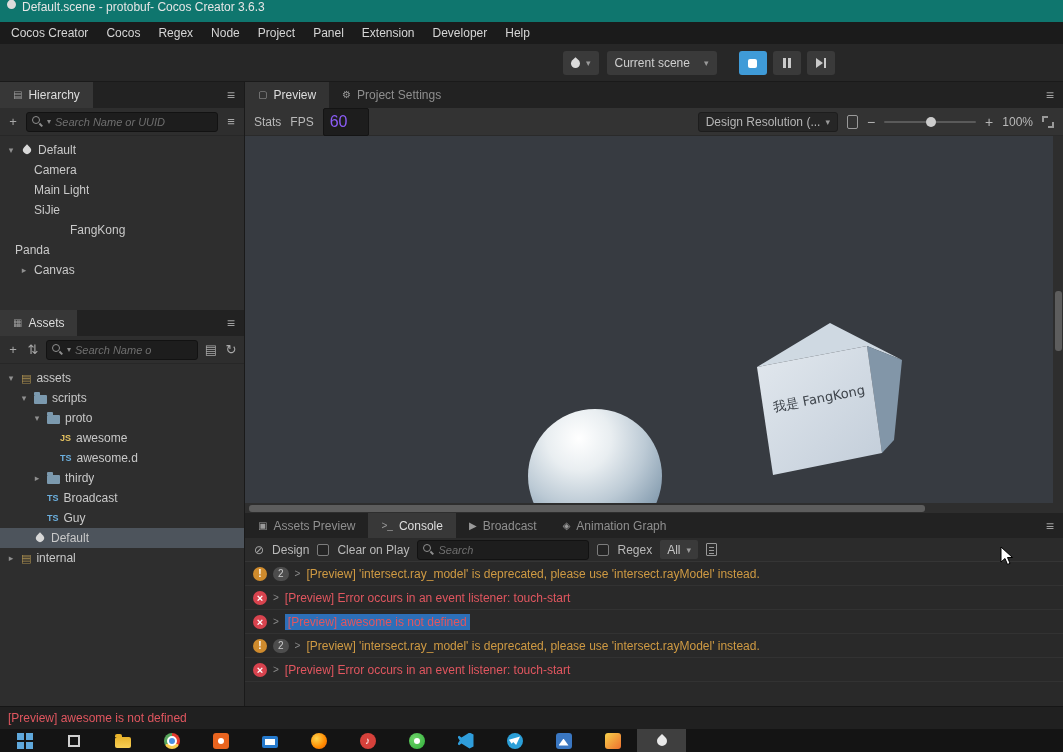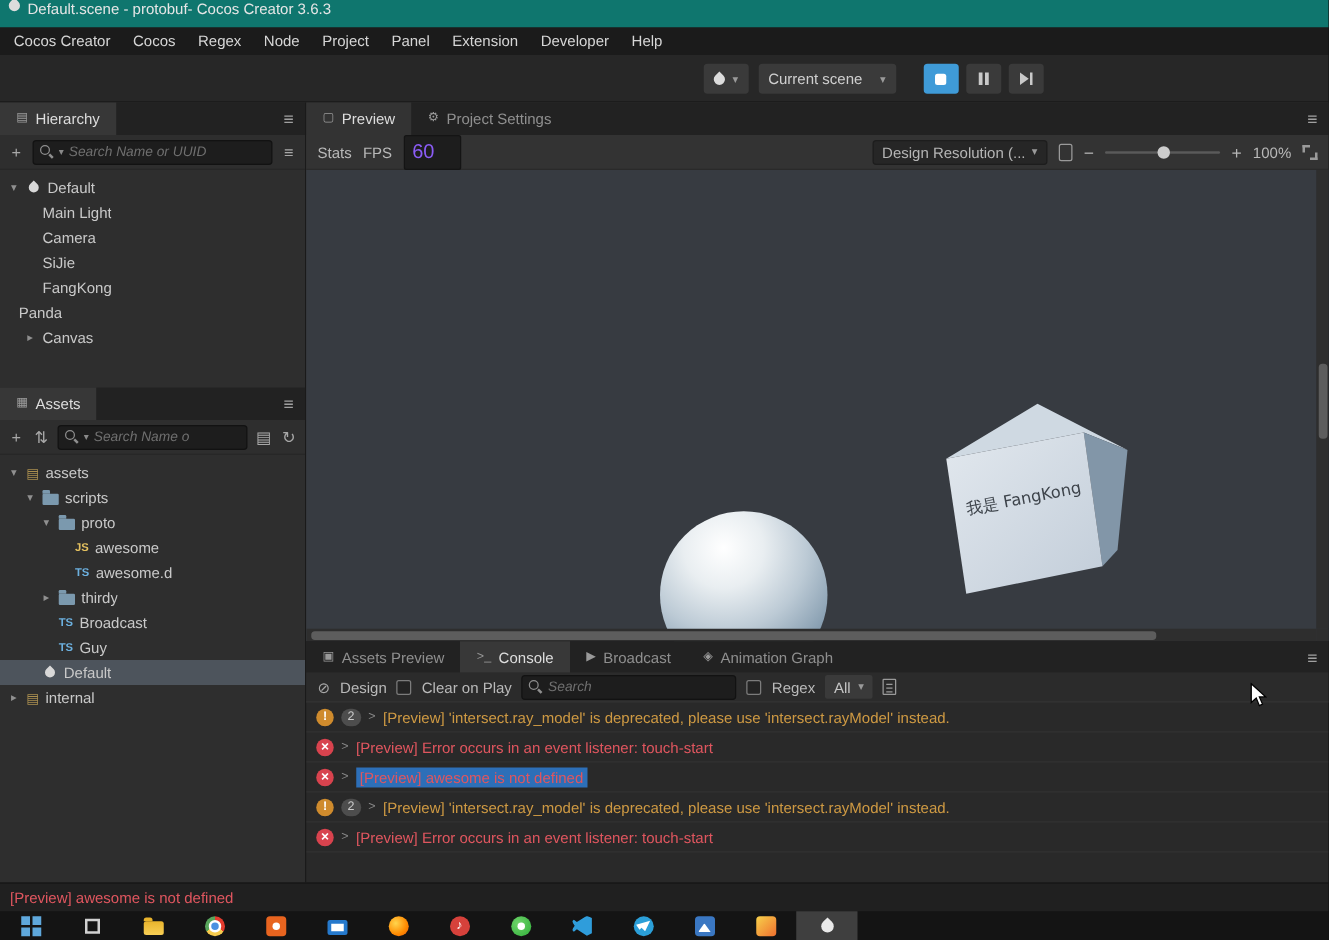--- a/index.html
+++ b/index.html
@@ -204,31 +204,31 @@
         <span class="icon-btn">≡</span>
       </div>
       <div class="tree">
           <div class="tree-row" style="padding-left: 6px;">
             <div class="arrow">▾</div>
             <div class="ticon ticon-scene"></div>
             <div class="tree-label">Default</div>
           </div>
           <div class="tree-row" style="padding-left: 19px;">
             <div class="arrow"></div>
+            <div class="tree-label">Camera</div>
+          </div>
+          <div class="tree-row" style="padding-left: 19px;">
+            <div class="arrow"></div>
             <div class="tree-label">Main Light</div>
           </div>
           <div class="tree-row" style="padding-left: 19px;">
             <div class="arrow"></div>
-            <div class="tree-label">Camera</div>
-          </div>
-          <div class="tree-row" style="padding-left: 19px;">
-            <div class="arrow"></div>
             <div class="tree-label">SiJie</div>
           </div>
-          <div class="tree-row" style="padding-left: 19px;">
+          <div class="tree-row" style="padding-left: 19px; margin-left: 36px;">
             <div class="arrow"></div>
             <div class="tree-label">FangKong</div>
           </div>
           <div class="tree-row" style="">
             <div class="arrow"></div>
             <div class="tree-label">Panda</div>
           </div>
           <div class="tree-row" style="padding-left: 19px;">
             <div class="arrow">▸</div>
             <div class="tree-label">Canvas</div>

